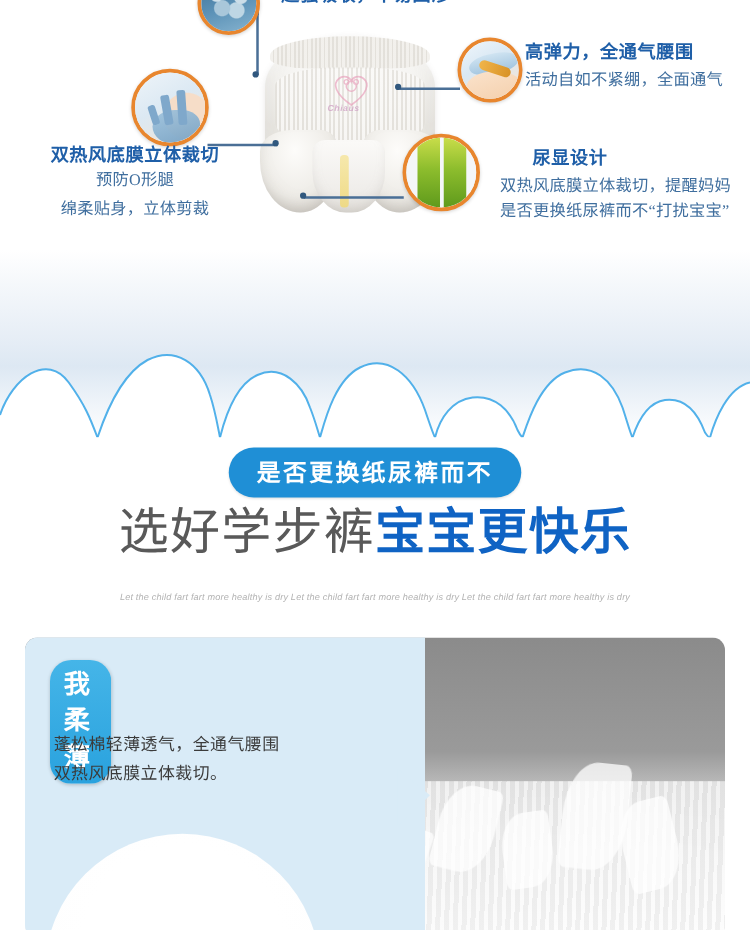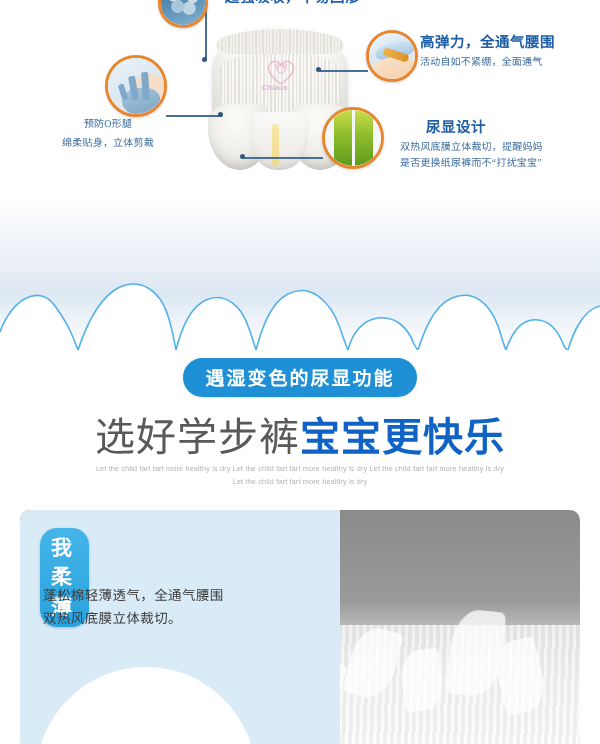--- a/index.html
+++ b/index.html
@@ -143,21 +143,21 @@
     background:#31周; background:#31587e;
   }
 
   
   .callout{ position:absolute;font-family:Liberation Serif, serif; }
   .co-title{
     color:#1f5fa8; font-weight:bold; font-size:14.5px;
     letter-spacing:.5px; line-height:1.25;
   }
   .co-sub{
-    color:#3f6e9e; font-size:10px; line-height:1.55;
+    color:#3f6e9e; font-size:13px; line-height:1.55;
     letter-spacing:.2px; margin-top:3px;
   }
   .co-left { left:8px; top:116px; width:200px; text-align:center; }
   .co-topright { left:420px; top:33px; width:178px; text-align:left; }
   .co-botright { left:400px; top:118px; width:204px; text-align:left; }
   .co-top { left:225px; top:-12px; width:230px; text-align:left; }
 
   
   .sec-wave{ position:relative; width:600px; height:150px; }
   .wave-grad{
@@ -171,28 +171,29 @@
     position:relative; width:600px; height:145px; background:#fff;
     text-align:center; padding-top:8px;
   }
   .pill{
     display:inline-block; background:#1f8fd6;
     color:#ffffff; font-size:19px; font-weight:bold;
     letter-spacing:2px; padding:5px 22px 7px; border-radius:22px;
     box-shadow:0 1px 2px rgba(0,0,0,.12);
   }
   .big-line{
-    margin-top:19px; font-size:40px; font-weight:bold; letter-spacing:1px;
+    margin-top:7px; font-size:40px; font-weight:bold; letter-spacing:1px;
     line-height:1.08; white-space:nowrap;
   }
   .big-grey{ color:#595959; font-weight:normal; }
   .big-blue{ color:#0f63c4; }
   .eng{
-    margin-top:4px; color:#b2b2b2; font-size:7.3px; line-height:1.7;
+    margin-top:24px; color:#b2b2b2; font-size:7.3px; line-height:1.7;
     letter-spacing:.15px;
+    font-style:italic;
   }
 
   
   .sec-card{ position:relative; width:600px; height:249px; background:#fff; overflow:hidden; }
   .photo-bg{
     position:absolute; left:20px; top:15px; width:560px; height:240px;
     border-radius:10px; overflow:hidden;
     background:
       radial-gradient(ellipse 60% 50% at 78% 88%, #ffffff 0%, #f0f0f0 40%, transparent 72%),
       linear-gradient(180deg,#8b8b8b 0%,#9a9a9a 38%,#cfcfcf 56%,#ececec 74%,#f7f7f7 100%);
@@ -314,20 +315,21 @@
           <div class="g1"></div>
           <div class="g2"></div>
         </div>
     </div>
 
     <div class="callout co-top">
       <div class="co-title">超强吸收，不易回渗</div>
     </div>
 
     <div class="callout co-left">
+      <div class="co-title">双热风底膜立体裁切</div>
       <div class="co-sub" style="margin-top:0">预防O形腿</div>
       <div class="co-sub">绵柔贴身，立体剪裁</div>
     </div>
 
     <div class="callout co-topright">
       <div class="co-title">高弹力，全通气腰围</div>
       <div class="co-sub">活动自如不紧绷，全面通气</div>
     </div>
 
     <div class="callout co-botright">
@@ -356,27 +358,26 @@
       <path d="M176,90 C180,74 188,48 206,40 C226,31 242,48 248,66 C252,76 254,84 256,90" fill="none" stroke="#3fa9e8" stroke-width="1.6" opacity=".9"></path>
       <path d="M256,90 C260,76 268,44 288,34 C310,23 330,40 340,68 C344,80 346,86 348,90" fill="none" stroke="#3fa9e8" stroke-width="1.6" opacity=".9"></path>
       <path d="M348,90 C352,74 362,60 378,58 C396,56 408,68 414,84 C416,88 417,89 418,90" fill="none" stroke="#3fa9e8" stroke-width="1.6" opacity=".9"></path>
       <path d="M418,90 C422,78 432,46 452,38 C474,29 490,44 498,66 C502,78 504,86 506,90" fill="none" stroke="#3fa9e8" stroke-width="1.6" opacity=".9"></path>
       <path d="M506,90 C510,78 518,62 532,60 C548,58 558,70 564,86 C566,89 567,90 568,90" fill="none" stroke="#3fa9e8" stroke-width="1.6" opacity=".9"></path>
       <path d="M568,90 C572,76 582,50 600,46" fill="none" stroke="#3fa9e8" stroke-width="1.6" opacity=".9"></path>
     </svg>
   </div>
 
   <div class="sec-title">
-    <div class="pill">遇湿变色的尿显功能</div>
+    <div class="pill">是否更换纸尿裤而不</div>
     <div class="big-line">
       <span class="big-grey">选好学步裤</span><span class="big-blue">宝宝更快乐</span>
     </div>
     <div class="eng">
       <div>Let the child fart fart more healthy is dry Let the child fart fart more healthy is dry Let the child fart fart more healthy is dry</div>
-      <div>Let the child fart fart more healthy is dry</div>
     </div>
   </div>
 
   <div class="sec-card">
     <div class="photo-bg">
       <div class="fiber"></div>
       <div class="tuft" style="left:330px;top:118px;width:46px;height:70px;transform:rotate(14deg);"></div>
       <div class="tuft" style="left:382px;top:140px;width:40px;height:60px;transform:rotate(-8deg);"></div>
       <div class="tuft" style="left:430px;top:100px;width:52px;height:86px;transform:rotate(6deg);"></div>
       <div class="tuft" style="left:478px;top:130px;width:44px;height:72px;transform:rotate(-14deg);"></div>

